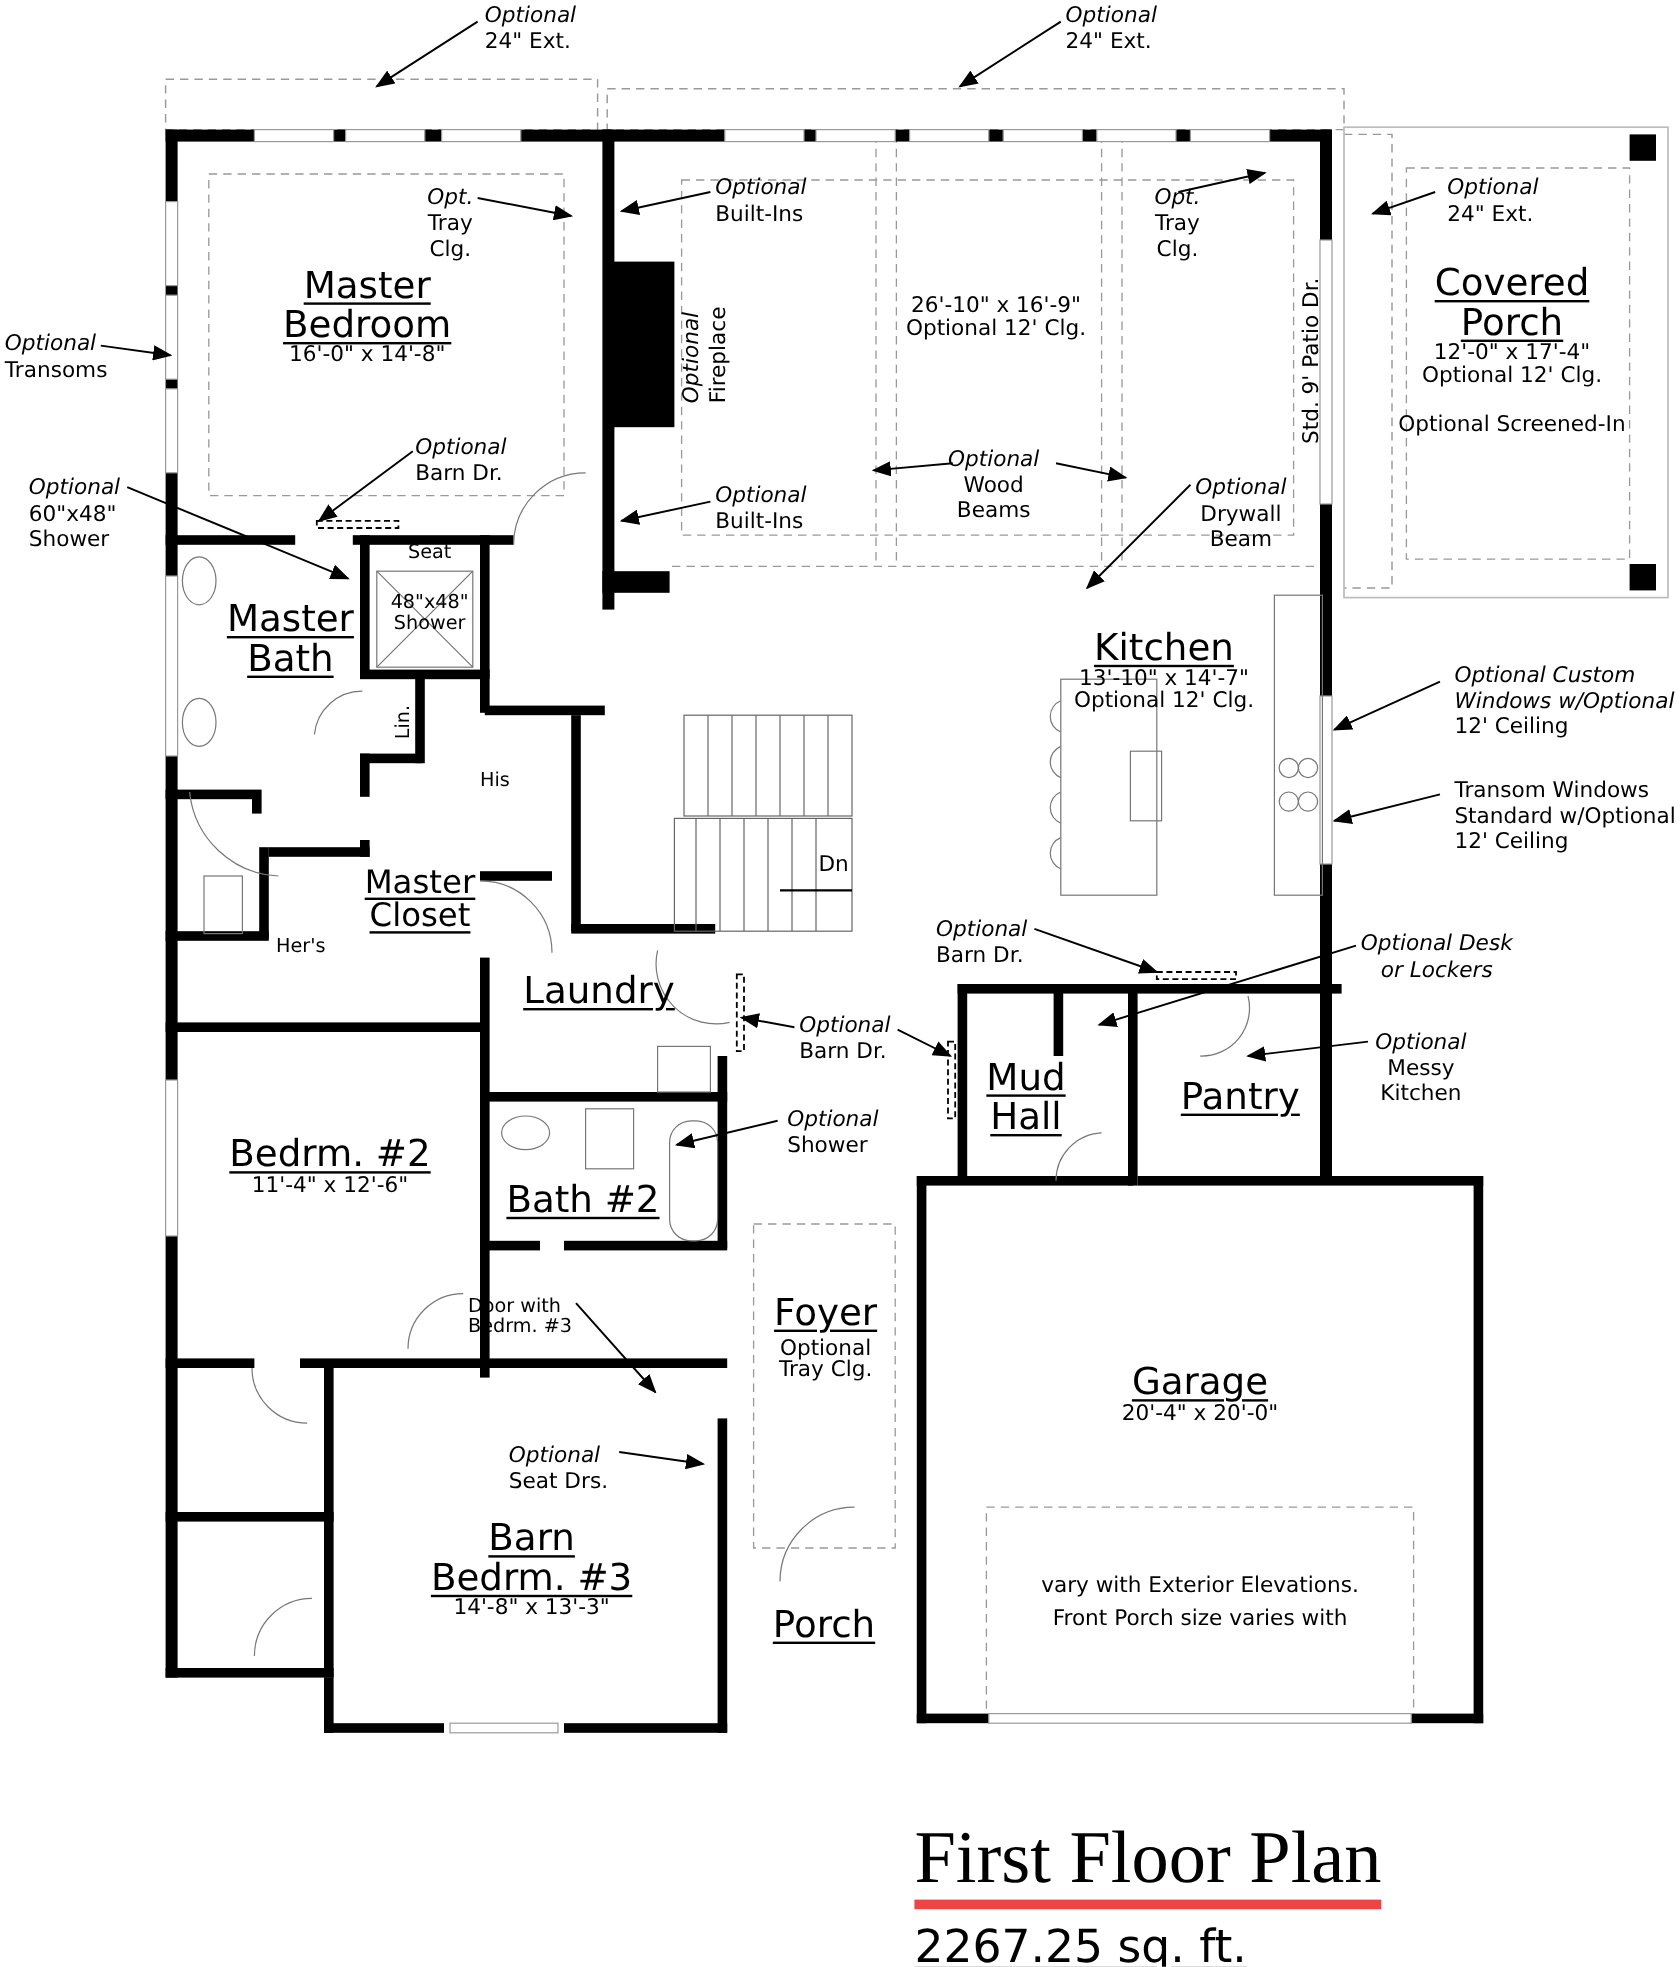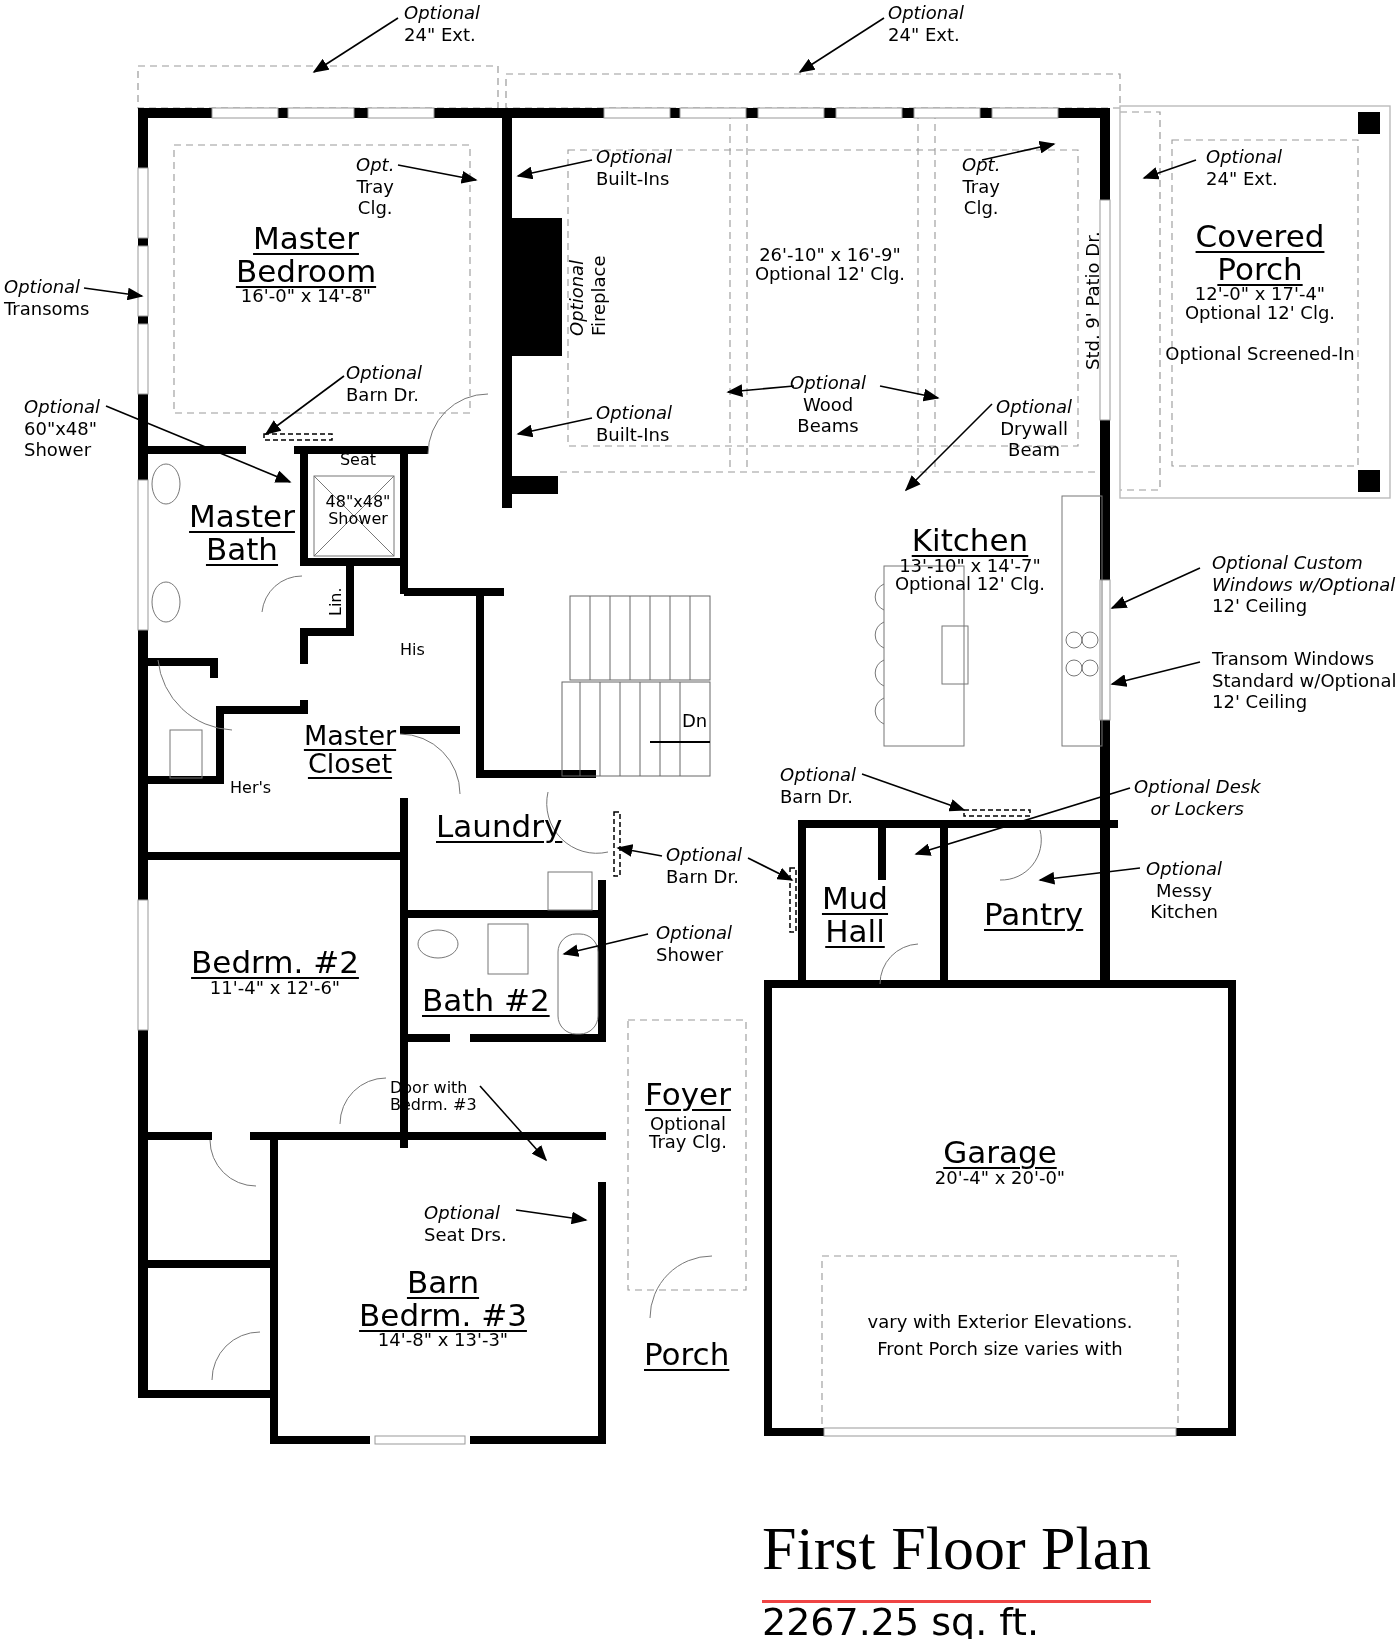--- a/index.html
+++ b/index.html
@@ -7,21 +7,21 @@
          font-family:"DejaVu Sans", sans-serif; color:#000; }
   #plan { position:absolute; left:0; top:0; width:1400px; height:1639px; }
   .lbl { position:absolute; text-align:center; white-space:nowrap; line-height:1.05; }
   .room-name { font-size:31px; text-decoration:underline; text-underline-offset:4px; text-decoration-thickness:2px; }
   .room-name.sm { font-size:27px; }
   .dim { font-size:18px; }
   .note { font-size:18px; line-height:1.2; font-style:italic; }
   .note .up { font-style:normal; }
   .small { font-size:16px; }
   .title { position:absolute; left:762px; top:1516px; font-family:"Liberation Serif", serif;
-           font-size:62px; border-bottom:3px solid #ef4444; line-height:1.05; padding-bottom:19px; }
+           font-size:62px; border-bottom:8px solid #ef4444; line-height:1.05; padding-bottom:2px; }
   .sqft { position:absolute; left:762px; top:1600px; font-size:38px;
           text-decoration:underline; text-underline-offset:4px; }
   .vert { position:absolute; transform-origin:left top; transform:rotate(-90deg); white-space:nowrap; }
 </style>
 </head>
 <body>
 
 <svg id="plan" viewBox="0 0 1400 1639" xmlns="http://www.w3.org/2000/svg">
   <defs>
     <marker id="ah" markerWidth="10" markerHeight="8" refX="9" refY="4" orient="auto">

